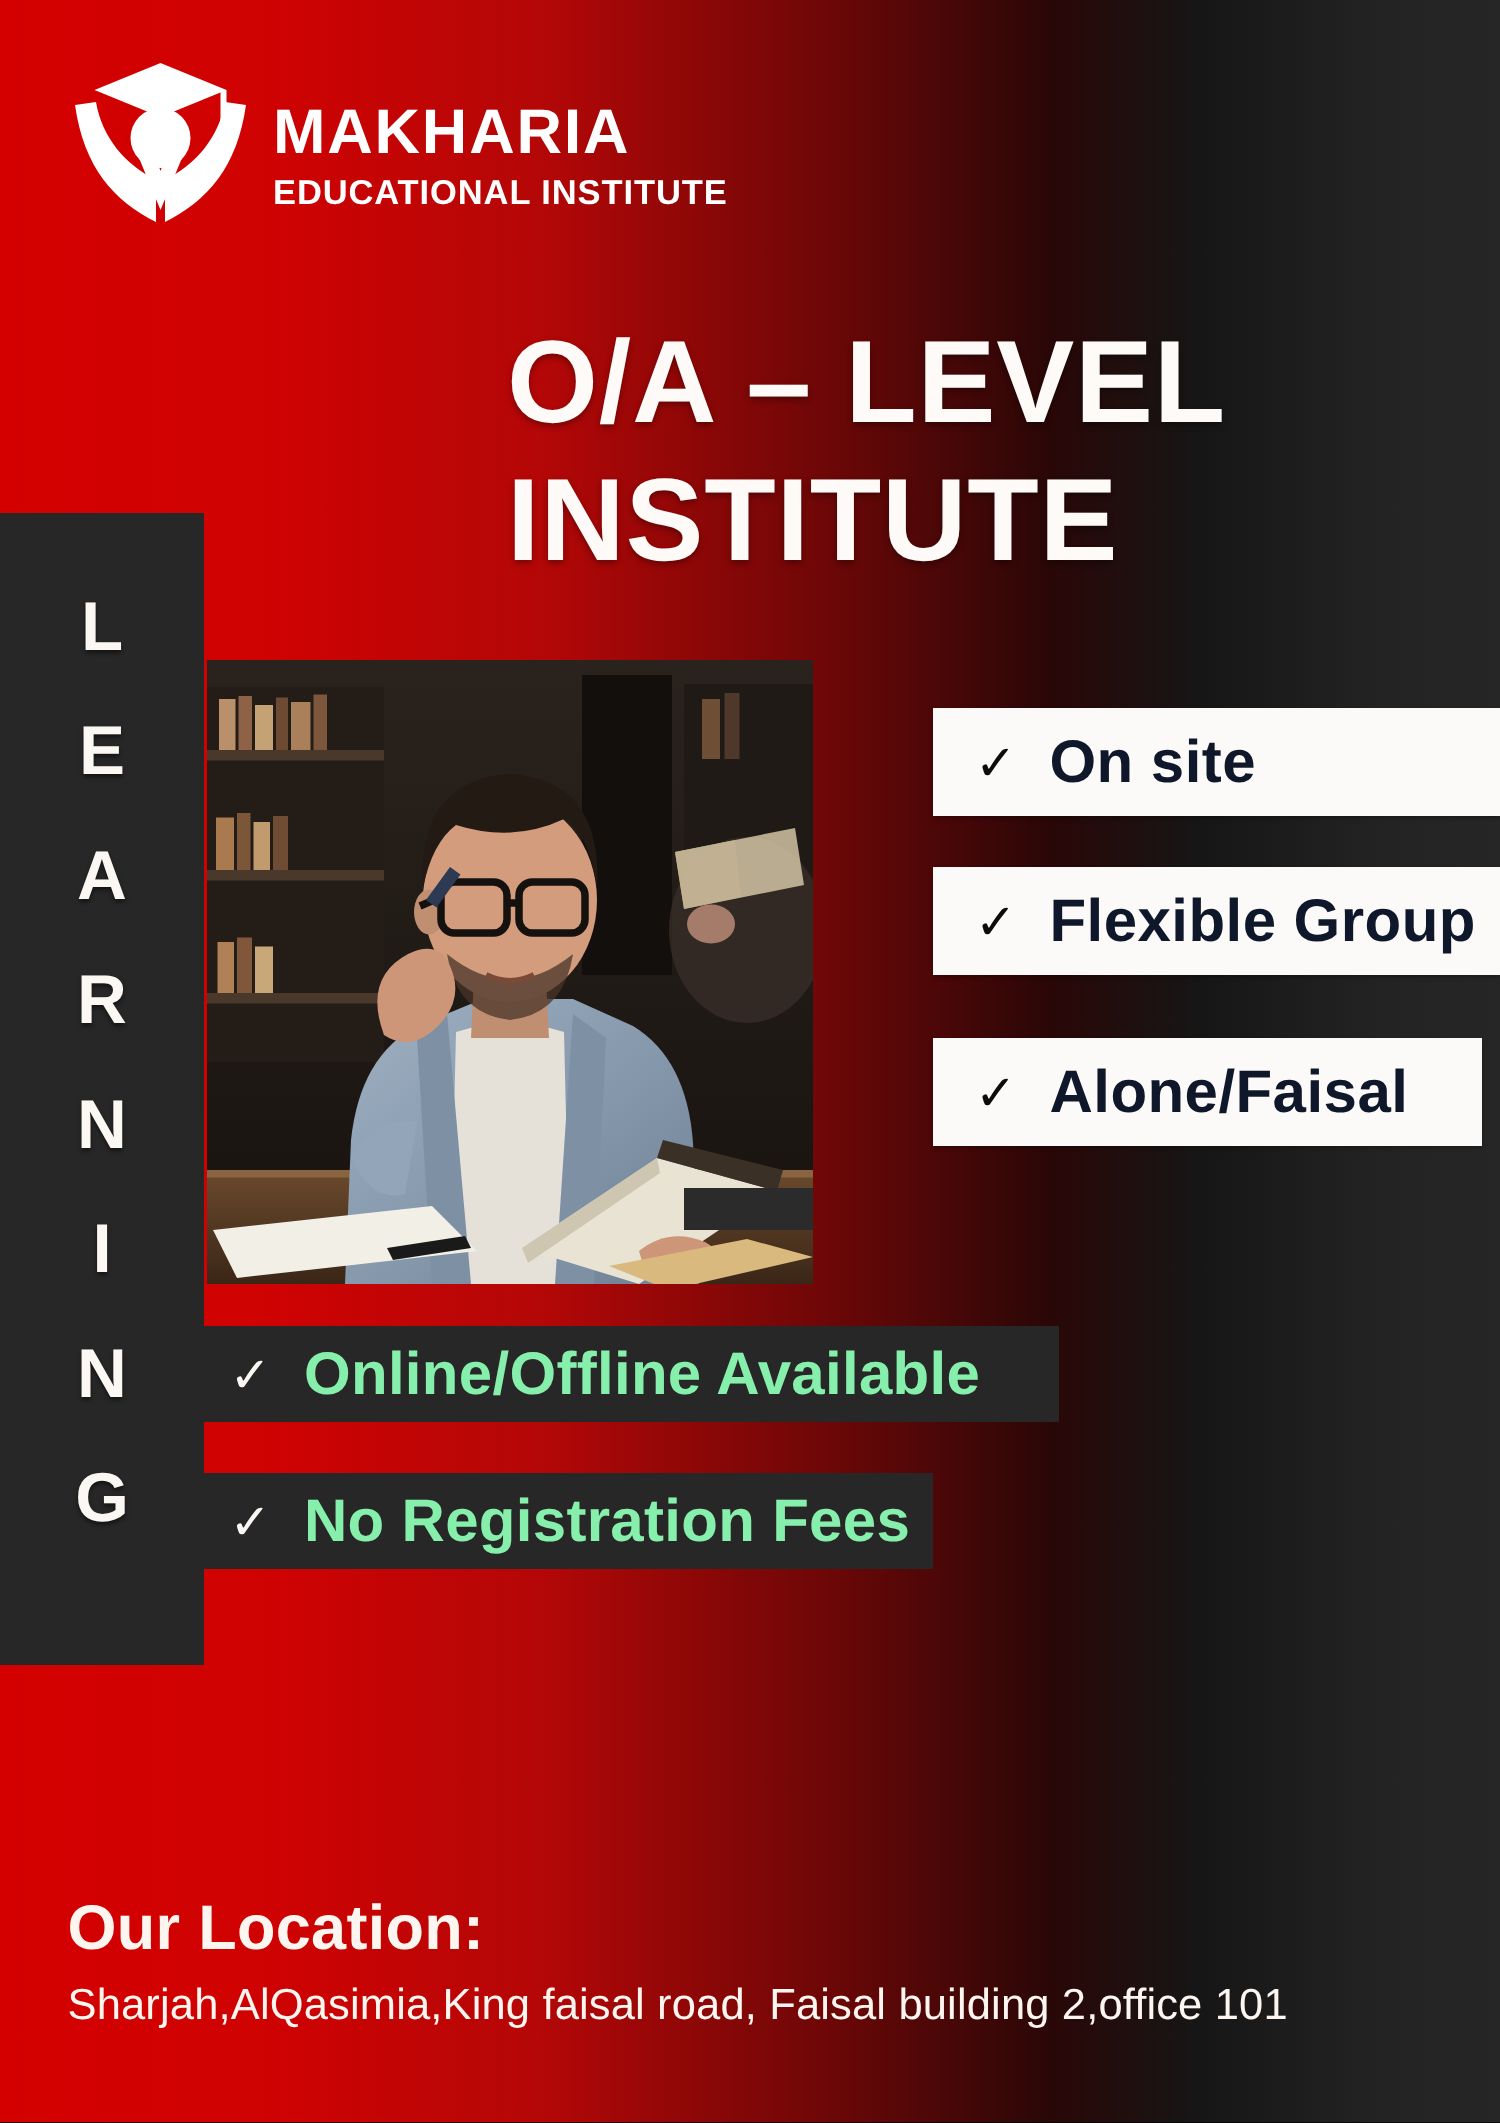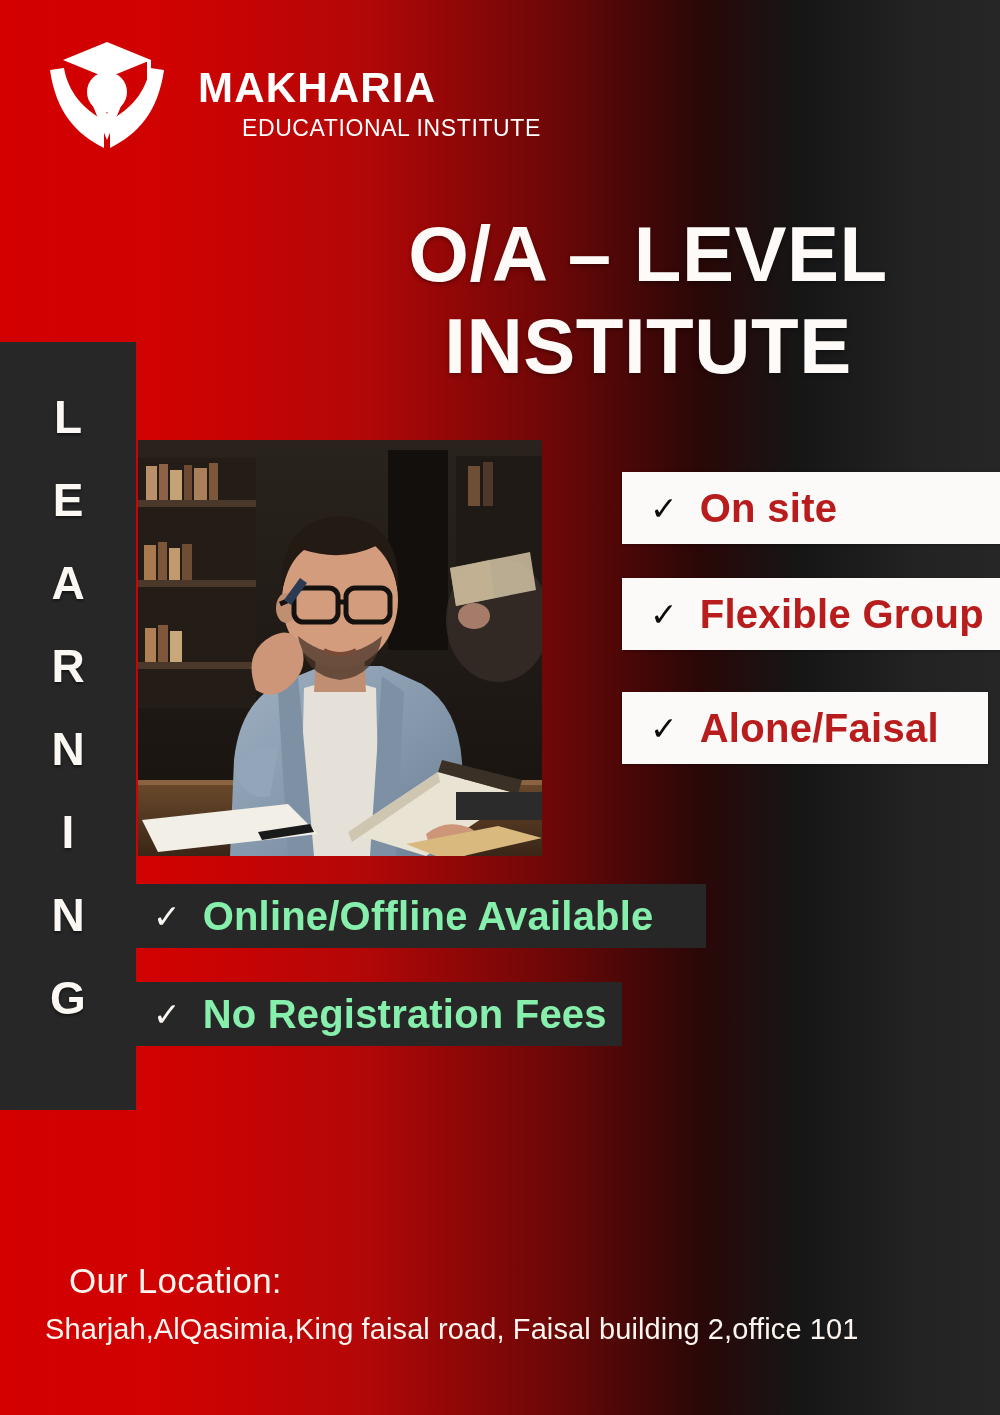--- a/index.html
+++ b/index.html
@@ -24,21 +24,21 @@
         #262626 100%);
   }
 
   
   #logo-block {
     position: absolute;
     left: 48px;
     top: 34px;
     display: flex;
     align-items: center;
-    gap: 32px;
+    gap: 16px;
   }
   #logo-mark {
     width: 118px;
     height: 120px;
     flex: none;
   }
   #logo-text {
     display: flex;
     flex-direction: column;
     justify-content: center;
@@ -47,41 +47,40 @@
   #logo-name {
     color: #ffffff;
     font-size: 42px;
     font-weight: bold;
     letter-spacing: 1.2px;
     line-height: 1;
   }
   #logo-sub {
     color: #ffffff;
     font-size: 23px;
-    font-weight: normal;
+    font-weight: bold;
     letter-spacing: 0.6px;
     line-height: 1;
     margin-top: 8px;
-    margin-left: 44px;
   }
 
   
   #headline {
     position: absolute;
     left: 338px;
     top: 208px;
     width: 620px;
     color: #fdfaf7;
     font-size: 78px;
     font-weight: bold;
     line-height: 1.18;
     letter-spacing: 0.5px;
     text-shadow: 0 2px 4px rgba(0,0,0,0.35);
   }
-  #headline .ln { display: block; text-align: center; }
+  #headline .ln { display: block; }
 
   
   #learning-panel {
     position: absolute;
     left: 0;
     top: 342px;
     width: 136px;
     height: 768px;
     background: #272727;
   }
@@ -125,21 +124,21 @@
   }
   .badge-white .chk {
     color: #0c0c0c;
     font-size: 33px;
     line-height: 1;
     margin-left: 28px;
     margin-right: 22px;
     font-weight: normal;
   }
   .badge-white .txt {
-    color: #b91c1c;
+    color: #0f172a;
     font-size: 40px;
     font-weight: bold;
     letter-spacing: 0.3px;
   }
   #badge-onsite   { left: 622px; top: 472px; width: 378px; height: 72px; }
   #badge-flexible { left: 622px; top: 578px; width: 378px; height: 72px; }
   #badge-alone    { left: 622px; top: 692px; width: 366px; height: 72px; }
 
   
   .badge-dark {
@@ -173,25 +172,24 @@
     width: 930px;
     color: #fdf6f0;
   }
   #contact-line {
     font-size: 35px;
     font-weight: bold;
     letter-spacing: 0.2px;
     white-space: nowrap;
   }
   #location-label {
-    font-size: 35px;
-    font-weight: normal;
+    font-size: 42px;
+    font-weight: bold;
     margin-top: 18px;
     letter-spacing: 0.2px;
-    margin-left: 24px;
   }
   #location-address {
     font-size: 29px;
     font-weight: normal;
     margin-top: 12px;
     letter-spacing: 0.1px;
     white-space: nowrap;
   }
 </style>
 </head>

